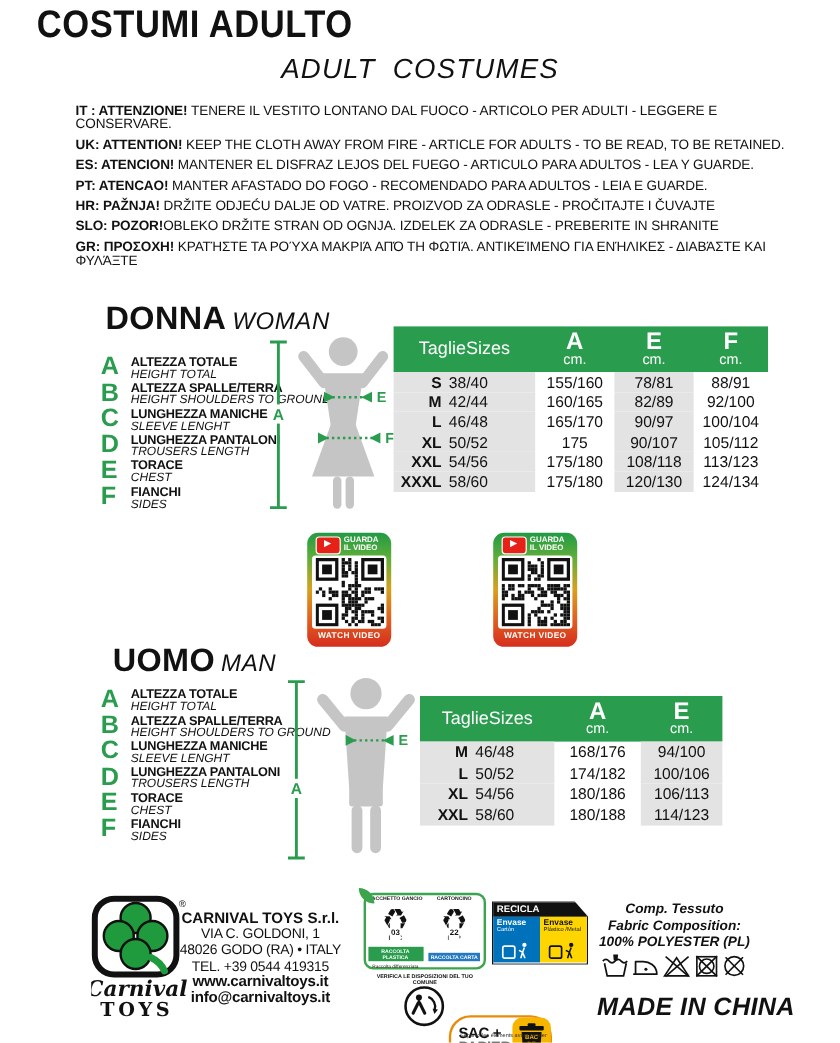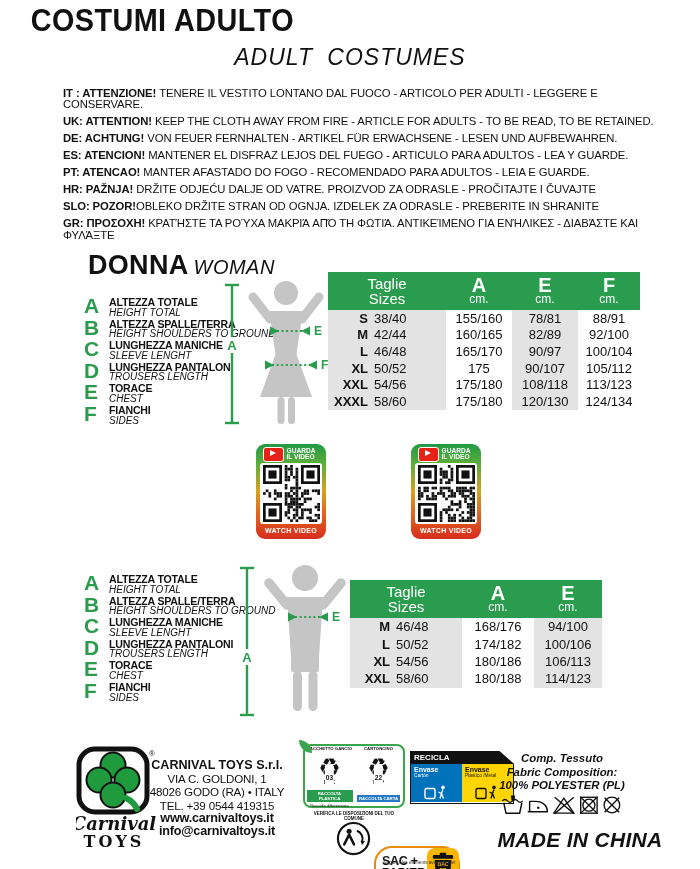--- a/index.html
+++ b/index.html
@@ -23,21 +23,21 @@
   .meas-letter{color:#2a9c4e;font-weight:800;font-size:21px;line-height:18px;width:22px;margin-right:3px;text-align:left;}
   .meas-l1{font-weight:800;font-size:10.6px;line-height:10.6px;display:block;letter-spacing:-.2px;}
   .meas-l2{font-style:italic;font-size:10px;line-height:9.6px;display:block;}
   
   .fig{position:absolute;}
   .fig-label{font-size:13px;font-weight:bold;fill:#2a9c4e;text-anchor:middle;font-family:"Liberation Sans",sans-serif;}
   .fig-label-s{font-size:12px;font-weight:bold;fill:#2a9c4e;font-family:"Liberation Sans",sans-serif;}
   
   .size-table{position:absolute;}
   .thead{display:flex;background:#2a9c4e;color:#fff;height:38px;align-items:center;}
-  .hsz{display:flex;flex-direction:column;justify-content:center;text-align:center;font-size:15px;line-height:15.5px;}
+  .hsz{display:flex;justify-content:center;text-align:center;font-size:15px;line-height:15.5px;}
   .hcol{text-align:center;}
   .hletter{font-size:20px;font-weight:800;line-height:17px;display:block;}
   .hunit{font-size:12px;line-height:11px;display:block;}
   .trow{display:flex;font-size:13px;}
   .cell{display:flex;align-items:center;justify-content:center;}
   .shade{background:#e3e3e3;}
   .csz{justify-content:flex-start;}
   .sz{font-weight:800;width:46px;text-align:right;padding-right:6px;box-sizing:border-box;}
   .eu{text-align:right;}
   .woman-table .c0{width:118px;}.woman-table .c1{width:66px;}.woman-table .c2{width:66px;}.woman-table .c3{width:62px;}
@@ -71,21 +71,21 @@
   .mobius{position:relative;font-size:25px;line-height:23px;color:#111;}
   .mob-num{position:absolute;top:9.5px;left:50%;transform:translateX(-50%);background:#fff;
     font-size:6.6px;font-weight:bold;padding:0 .5px;}
   .mob-mat{font-size:5.6px;font-weight:bold;text-align:center;line-height:6px;}
   .rb-chips{display:flex;justify-content:space-around;align-items:flex-start;margin-top:1px;}
   .chipwrap{width:46px;text-align:center;}
   .chip1{background:#2a9c4e;color:#fff;font-size:4.3px;font-weight:bold;padding:1px 2px;display:inline-block;}
   .chip1-sub{font-size:4px;line-height:4.5px;}
   .chip2{background:#2479c2;color:#fff;font-size:4.3px;font-weight:bold;padding:1px 2px;display:inline-block;}
   .rb-note{font-size:4.5px;font-weight:bold;text-align:center;margin-top:2px;}
-  .recicla{position:absolute;left:410px;top:751px;width:104px;height:53px;border:1.6px solid #111;background:#fff;
+  .recicla{position:absolute;left:410px;top:751px;width:80px;height:53px;border:1.6px solid #111;background:#fff;
     box-sizing:border-box;clip-path:polygon(0 0,86% 0,100% 24%,100% 100%,0 100%);}
   .recicla-head{background:#111;color:#fff;font-size:8px;font-weight:800;padding:1px 3px 0;height:11px;line-height:9.5px;}
   .recicla-body{display:flex;height:38px;}
   .env{width:50%;padding:2px 3px;display:flex;flex-direction:column;box-sizing:border-box;}
   .env1{background:#0072bc;color:#fff;}
   .env2{background:#ffd500;color:#111;}
   .env-t1{font-size:7px;font-weight:800;line-height:7px;}
   .env-t2{font-size:4.8px;line-height:5.2px;}
   .env-ic{margin-top:auto;height:15px;width:100%;}
   .comp{position:absolute;left:492px;top:752px;width:140px;text-align:center;}
@@ -106,21 +106,20 @@
 <body>
 
 <div class="page">
 
   <div class="title"><span>COSTUMI ADULTO</span></div>
   <div class="subtitle">ADULT COSTUMES</div>
 
   <div class="warnings">
     <p class="warn"><b>IT : ATTENZIONE! </b><span>TENERE IL VESTITO LONTANO DAL FUOCO - ARTICOLO PER ADULTI - LEGGERE E CONSERVARE.</span></p>
       <p class="warn"><b>UK: ATTENTION! </b><span>KEEP THE CLOTH AWAY FROM FIRE - ARTICLE FOR ADULTS - TO BE READ, TO BE RETAINED.</span></p>
-      <p class="warn"><b>DE: ACHTUNG! </b><span>VON FEUER FERNHALTEN - ARTIKEL FÜR ERWACHSENE  - LESEN UND AUFBEWAHREN.</span></p>
       <p class="warn"><b>ES: ATENCION! </b><span>MANTENER EL DISFRAZ LEJOS DEL FUEGO -  ARTICULO PARA ADULTOS - LEA Y GUARDE.</span></p>
       <p class="warn"><b>PT: ATENCAO! </b><span>MANTER AFASTADO DO FOGO - RECOMENDADO PARA ADULTOS - LEIA E GUARDE.</span></p>
       <p class="warn"><b>HR: PAŽNJA! </b><span>DRŽITE ODJEĆU DALJE OD VATRE. PROIZVOD ZA ODRASLE - PROČITAJTE I ČUVAJTE</span></p>
       <p class="warn"><b>SLO: POZOR!</b><span>OBLEKO DRŽITE STRAN OD OGNJA. IZDELEK ZA ODRASLE - PREBERITE IN SHRANITE</span></p>
       <p class="warn"><b>GR: ΠΡΟΣΟΧΗ! </b><span>ΚΡΑΤΉΣΤΕ ΤΑ ΡΟΎΧΑ ΜΑΚΡΙΆ ΑΠΌ ΤΗ ΦΩΤΙΆ. ΑΝΤΙΚΕΊΜΕΝΟ ΓΙΑ ΕΝΉΛΙΚΕΣ - ΔΙΑΒΆΣΤΕ ΚΑΙ ΦΥΛΆΞΤΕ</span></p>
   </div>
 
   <div class="sec-title" style="left:88px;top:250px;">
     <span>DONNA</span><span class="en">WOMAN</span>
   </div>
@@ -559,20 +558,23 @@
           <rect x="40.714285714285715" y="2.7142857142857144" width="13.571428571428573" height="13.571428571428573" fill="#fff"></rect>
           <rect x="43.42857142857143" y="5.428571428571429" width="8.142857142857142" height="8.142857142857142" fill="#111"></rect>
           <rect x="0" y="38" width="19" height="19" fill="#111"></rect>
           <rect x="2.7142857142857144" y="40.714285714285715" width="13.571428571428573" height="13.571428571428573" fill="#fff"></rect>
           <rect x="5.428571428571429" y="43.42857142857143" width="8.142857142857142" height="8.142857142857142" fill="#111"></rect>
         </svg>
       </div>
     <div class="qr-bottom">WATCH VIDEO</div>
   </div>
 
+  <div class="sec-title" style="left:94px;top:535px;">
+    <span>UOMO</span><span class="en">MAN</span>
+  </div>
 
   <div class="meas-list" style="left:84px;top:574px;">
     <div class="meas">
       <span class="meas-letter">A</span>
       <span class="meas-labels">
         <span class="meas-l1">ALTEZZA TOTALE</span>
         <span class="meas-l2">HEIGHT TOTAL</span>
       </span>
     </div>
       <div class="meas">

